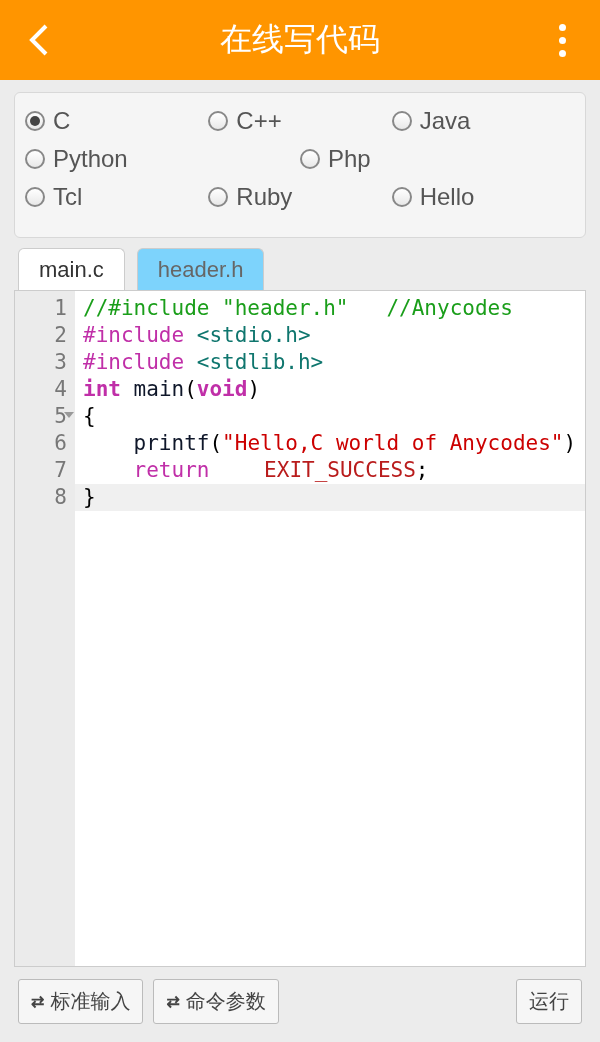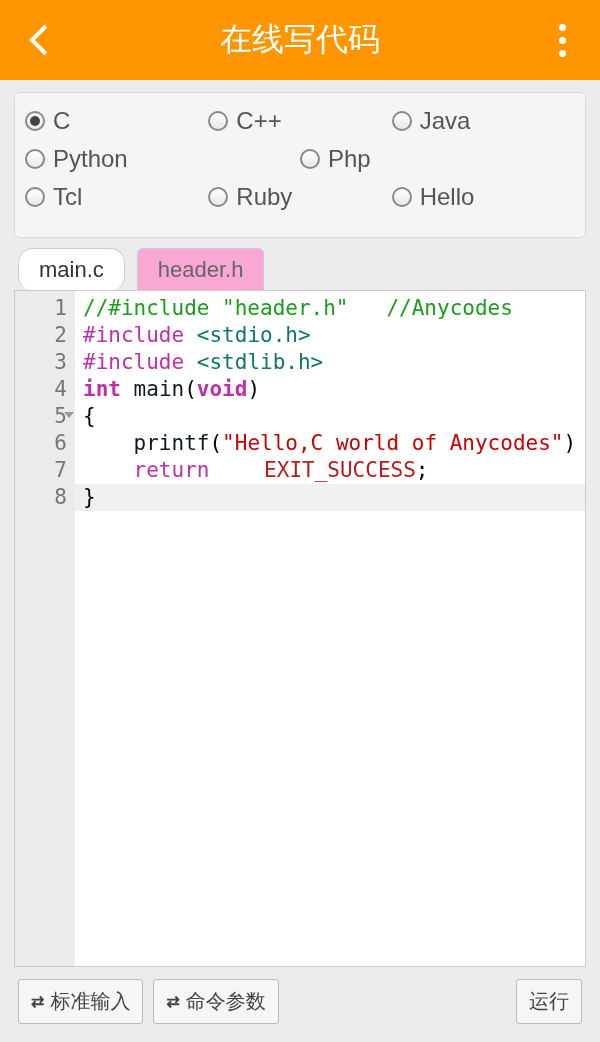--- a/index.html
+++ b/index.html
@@ -93,31 +93,30 @@
     .tabs {
       display: flex;
       gap: 12px;
       margin-bottom: -1px;
       padding-left: 4px;
     }
     .tab {
       padding: 8px 20px;
       font-size: 22px;
       color: #666;
-      background: #f9a8d4;
+      background: #7dd3fc;
       border: 1px solid #ccc;
       border-bottom: none;
       border-radius: 6px 6px 0 0;
       cursor: pointer;
     }
     .tab.active {
       background: #fff;
       color: #333;
       border-color: #ccc;
-      border-radius: 15px;
     }
     .editor {
       flex: 1;
       background: #fff;
       border: 1px solid #ccc;
       display: flex;
       overflow: hidden;
     }
     .gutter {
       background: #ebebeb;

